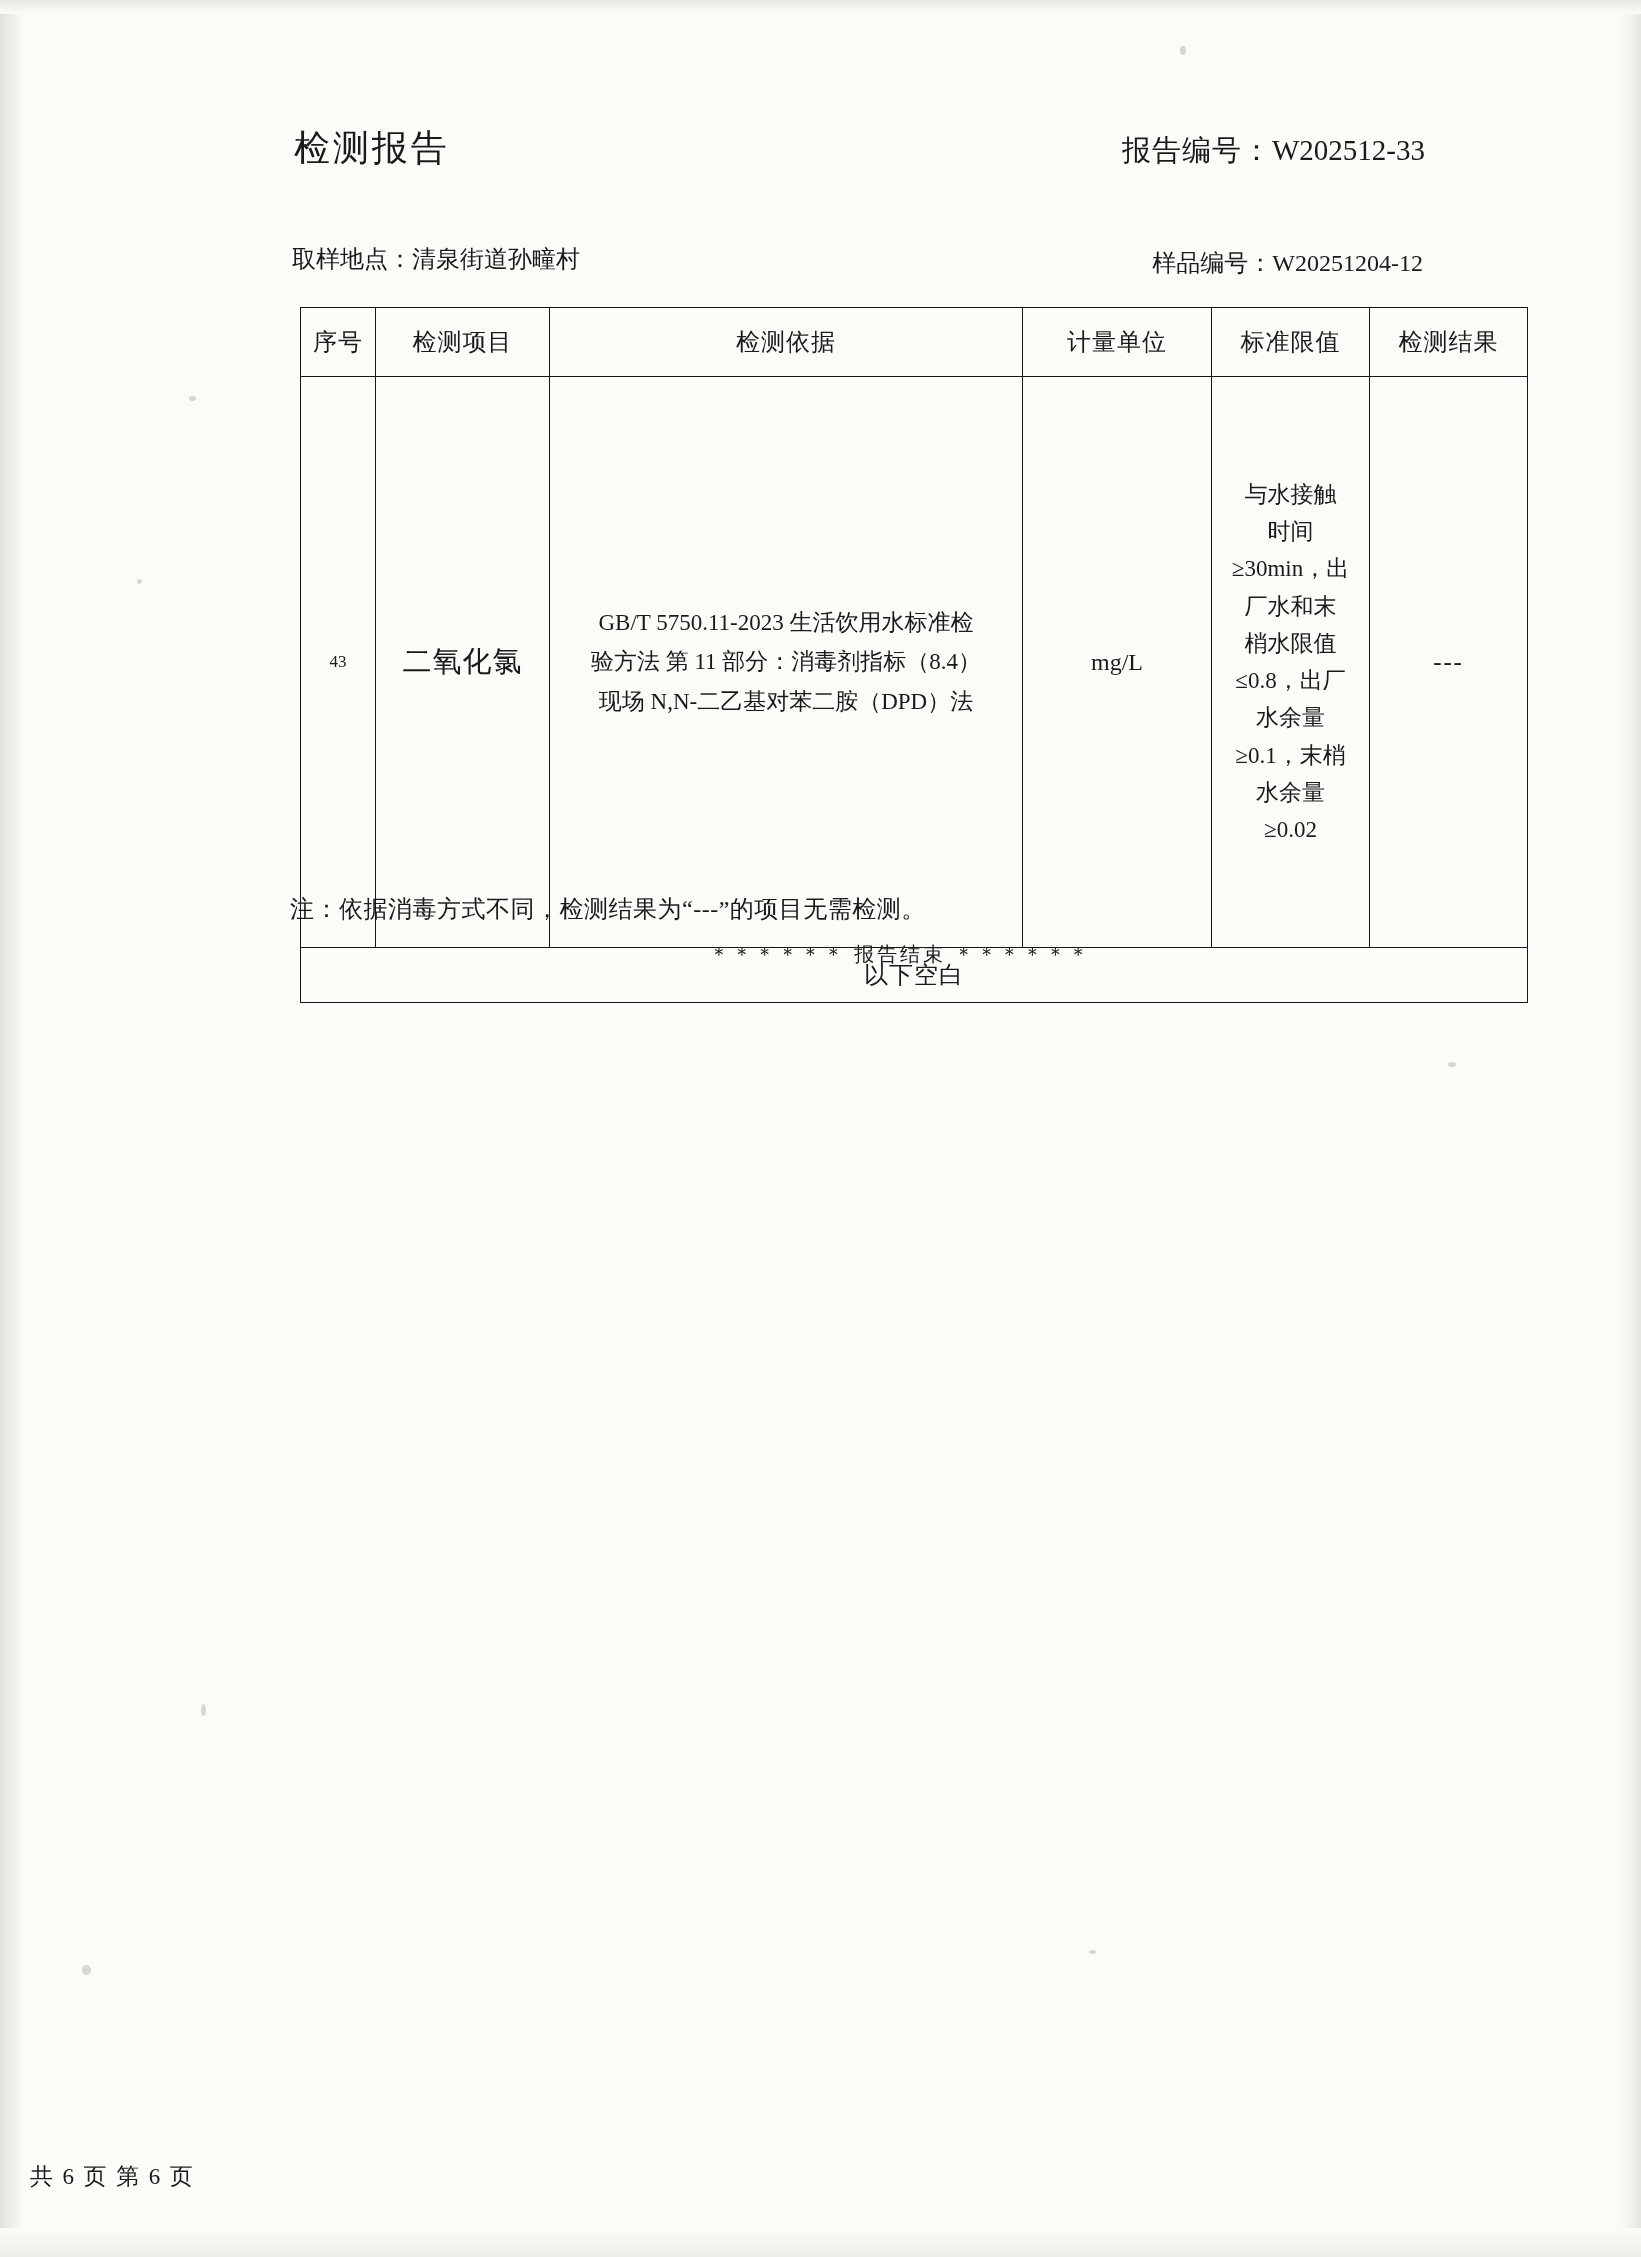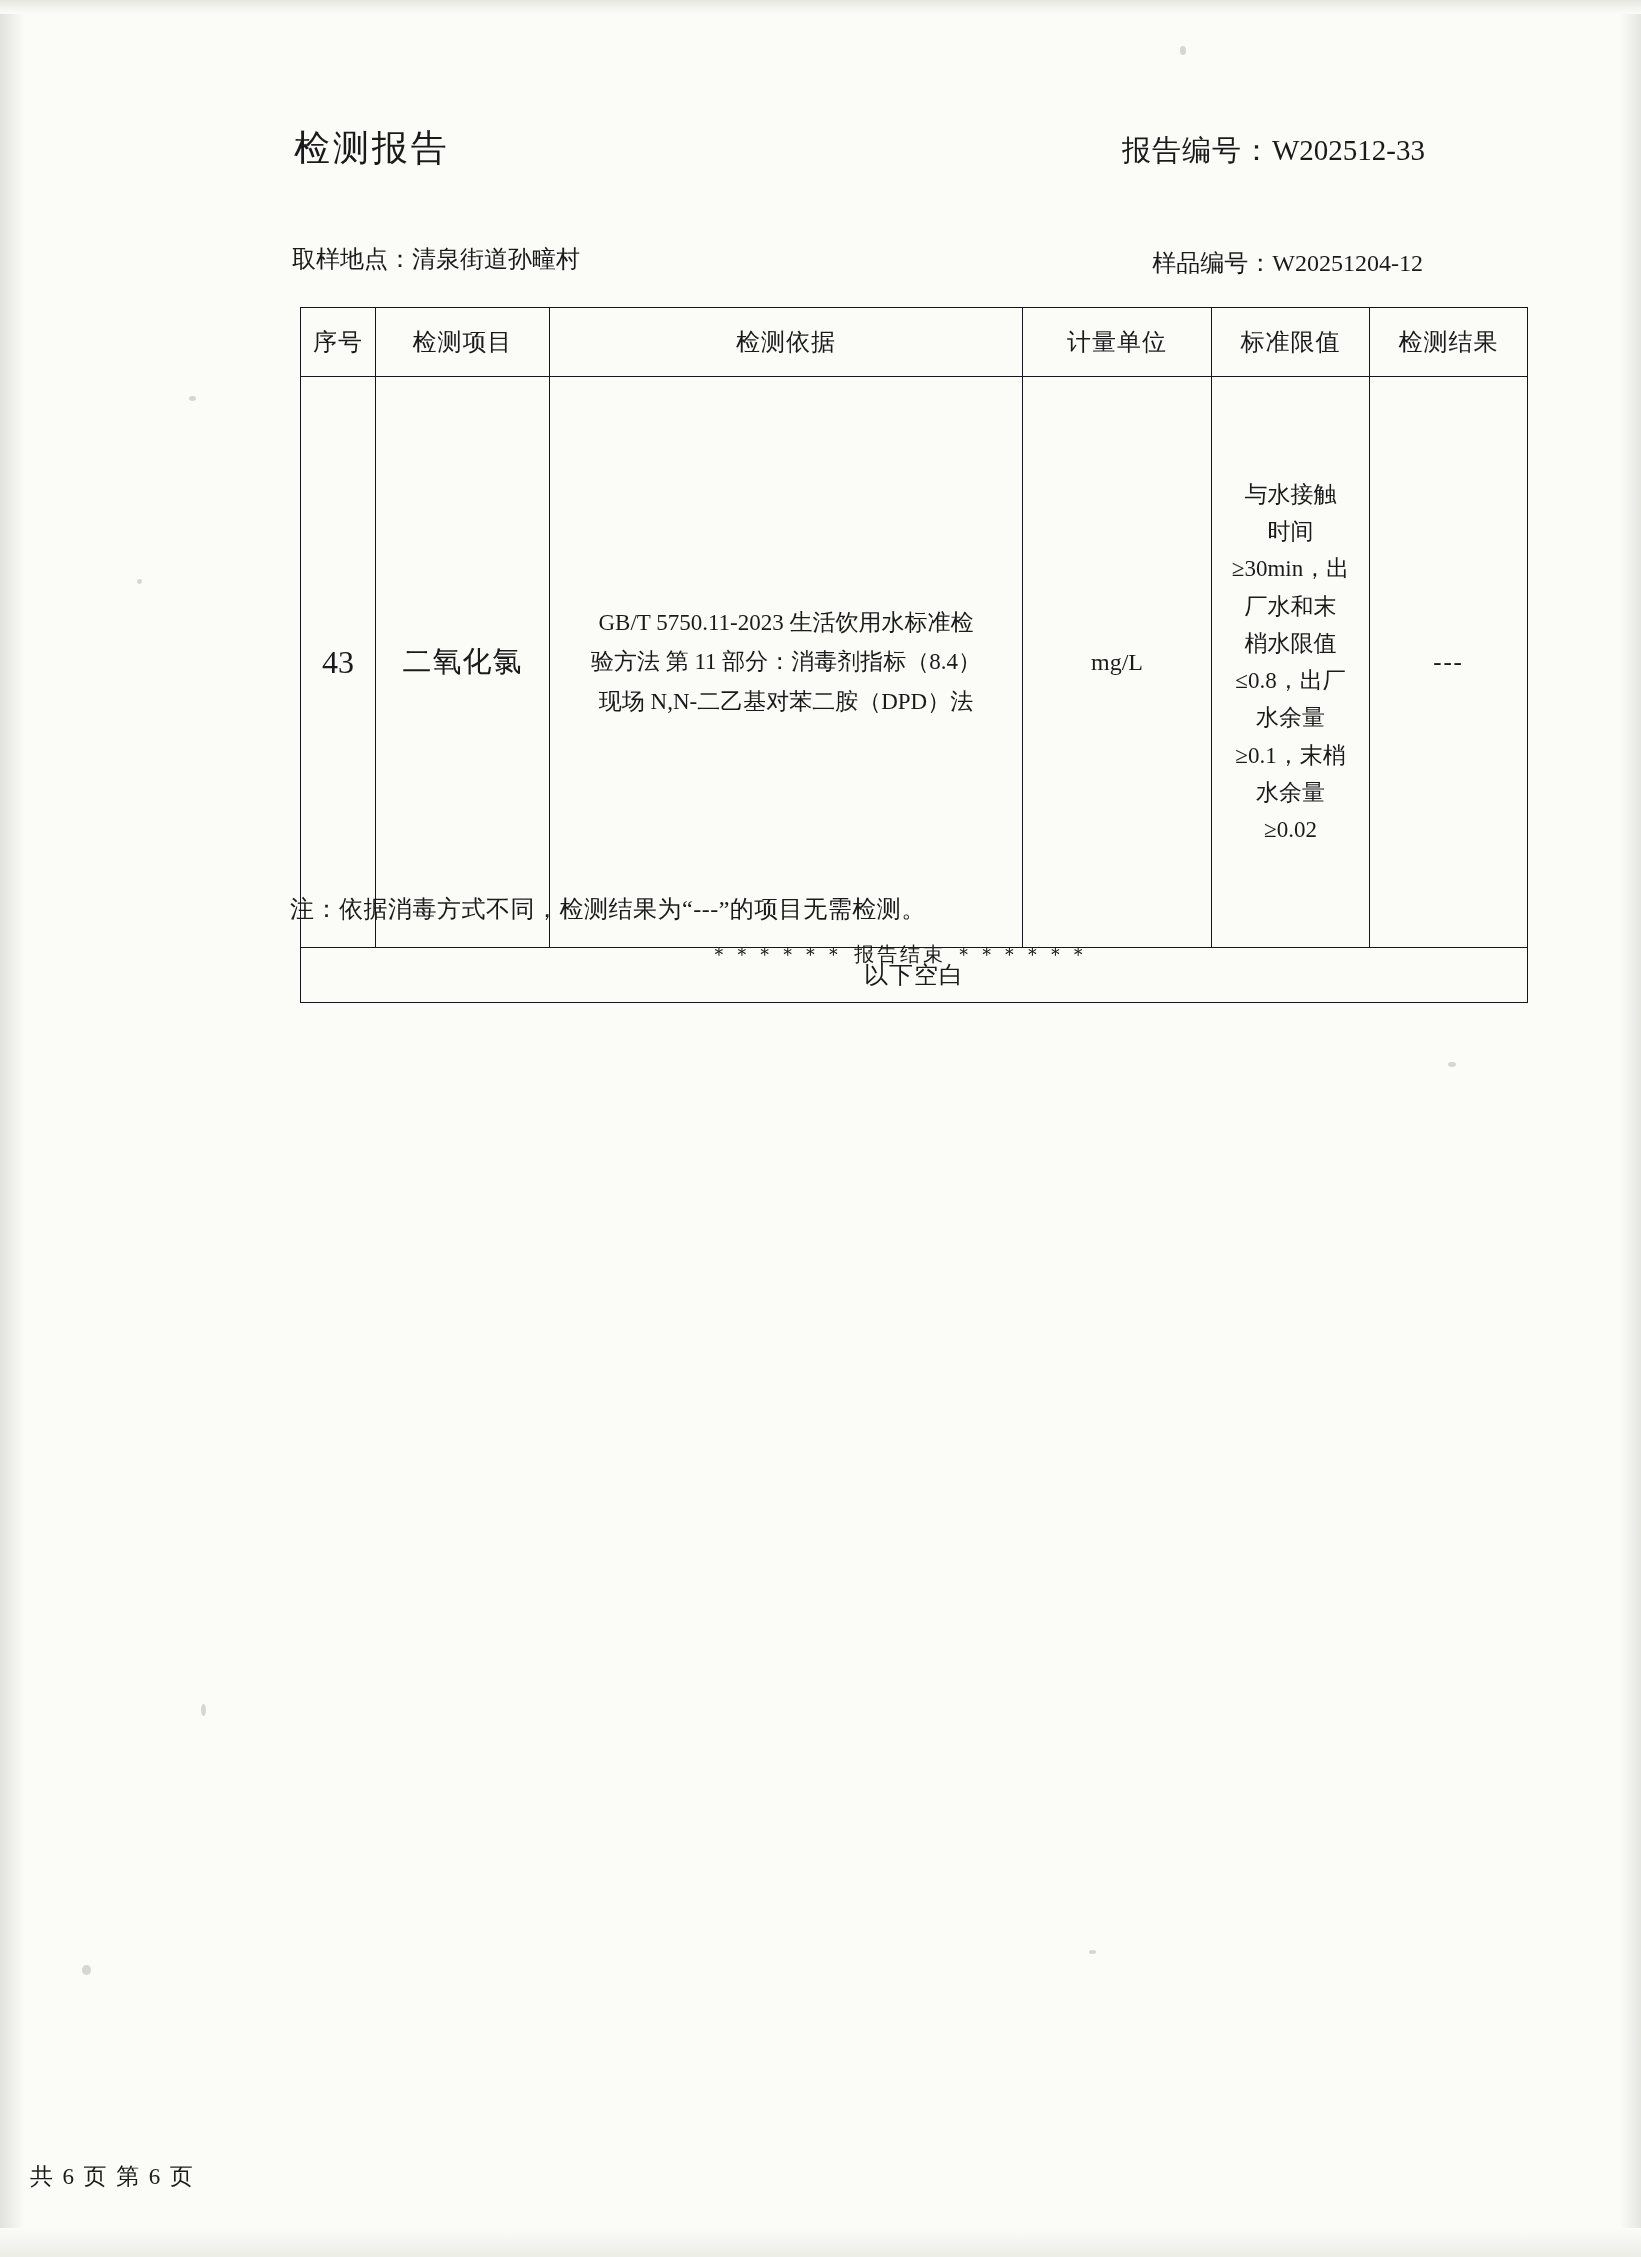--- a/index.html
+++ b/index.html
@@ -126,21 +126,21 @@
     letter-spacing: 1px;
   }
   .col-no     { width: 75px; }
   .col-item   { width: 174px; }
   .col-basis  { width: 473px; }
   .col-unit   { width: 189px; }
   .col-limit  { width: 158px; }
   .col-result { width: 158px; }
 
   td.cell-no {
-    font-size: 32px;
+    font-size: 17px;
     font-family: "Liberation Serif", serif;
   }
   td.cell-item {
     font-size: 29px;
     letter-spacing: 1px;
   }
   td.cell-basis {
     text-align: left;
     padding: 9.7px 13.5px 9.7px 15.4px;
     line-height: 1.72;

